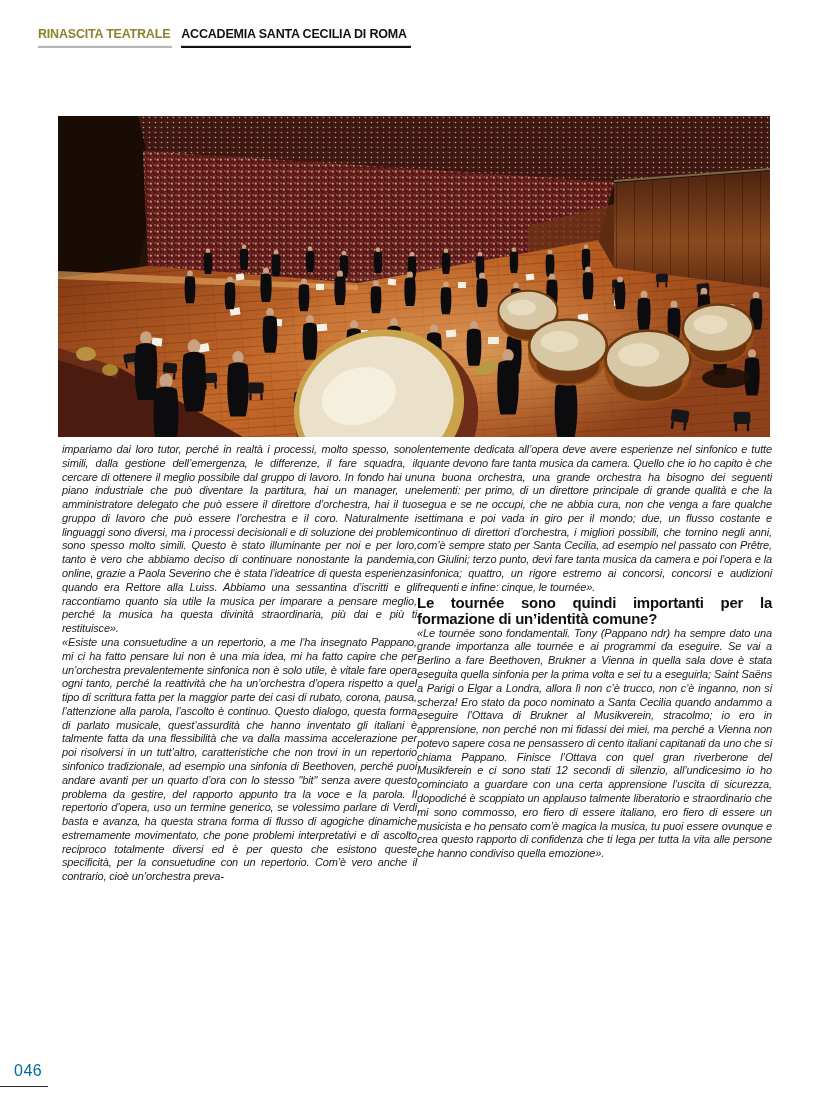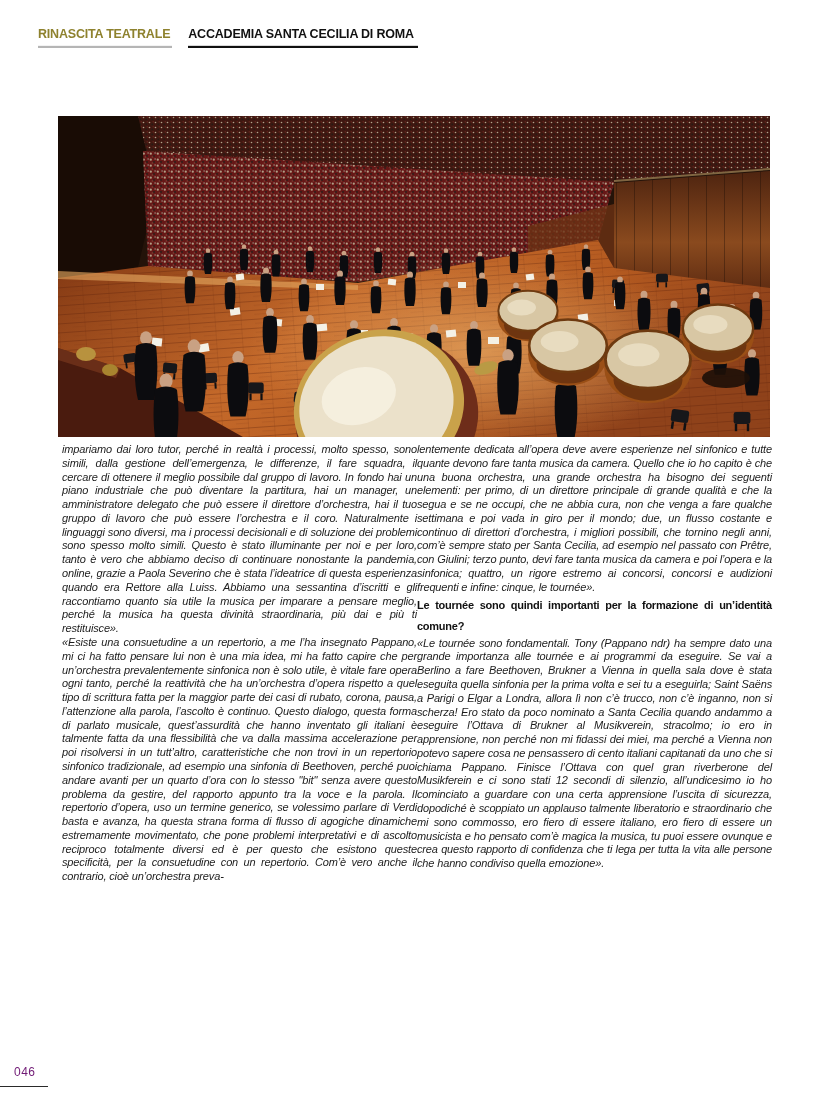--- a/index.html
+++ b/index.html
@@ -1,21 +1,21 @@
 <!DOCTYPE html>
 <html lang="it"><head>
 <meta charset="utf-8">
 <style>
   html,body{margin:0;padding:0;}
   body{
     width:827px;height:1103px;position:relative;background:#ffffff;
     font-family:"Liberation Sans",sans-serif;color:#1c1c1c;overflow:hidden;
   }
   
-  .header{position:absolute;left:38px;top:28px;display:flex;gap:16px;align-items:flex-end;}
+  .header{position:absolute;left:38px;top:28px;display:flex;gap:9px;align-items:flex-end;}
   .kicker{
     color:#8e822e;font-size:12.5px;font-weight:700;letter-spacing:-0.2px;
     text-transform:uppercase;border-bottom:2px solid #b5b5b5;padding:0 2px 4px 0;
     transform-origin:left bottom;transform:scaleY(1.08);
   }
   .title{
     color:#111;font-size:12.5px;font-weight:700;letter-spacing:-0.2px;
     text-transform:uppercase;border-bottom:2px solid #111;padding:0 4px 4px 0;
     transform-origin:left bottom;transform:scaleY(1.08);
   }
@@ -29,28 +29,28 @@
   .columns{
     position:absolute;left:62px;top:443px;width:710px;
     display:flex;
   }
   .col{flex:1 1 0;min-width:0;}
   .block{margin:0;text-align:justify;}
   .block.italic{
     font-style:italic;font-size:11px;line-height:13.78px;letter-spacing:-0.15px;
   }
   .block.bold{
-    font-style:normal;font-weight:700;font-size:11px;line-height:21px;letter-spacing:-0.25px;color:#111;
+    font-style:normal;font-weight:700;font-size:15px;line-height:16px;letter-spacing:-0.25px;color:#111;
   }
   
   .footer-line{
     position:absolute;left:0;top:1062px;width:48px;
     border-bottom:1.5px solid #2a2a2a;padding:0 0 6px 14px;box-sizing:border-box;
   }
-  .pagenum{font-size:12px;color:#701a75;letter-spacing:0.5px;}
+  .pagenum{font-size:16px;color:#0369a1;letter-spacing:0.5px;}
 </style>
 </head>
 <body>
 
 <header class="header">
   <span class="kicker">RINASCITA TEATRALE</span>
   <span class="title">ACCADEMIA SANTA CECILIA DI ROMA</span>
 </header>
 
 <figure class="photo">

